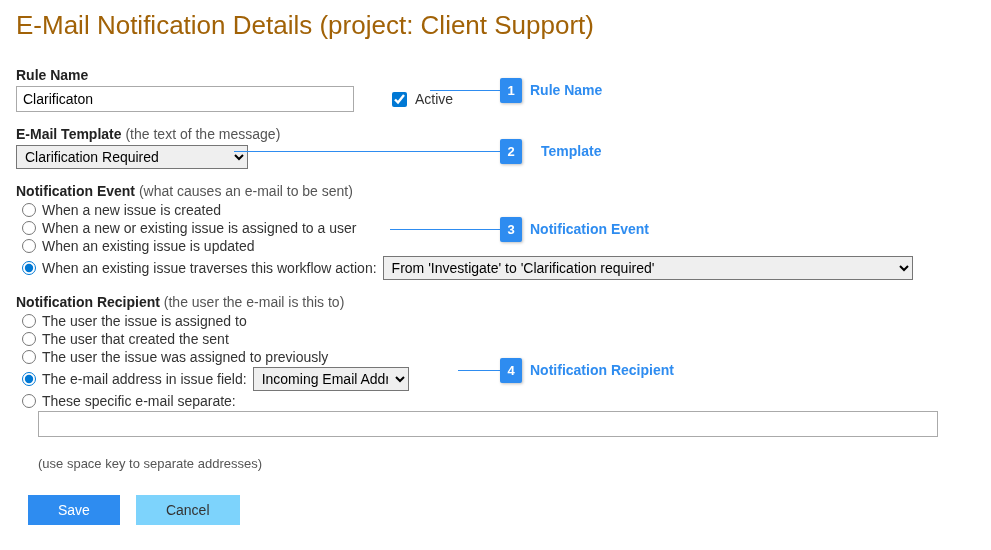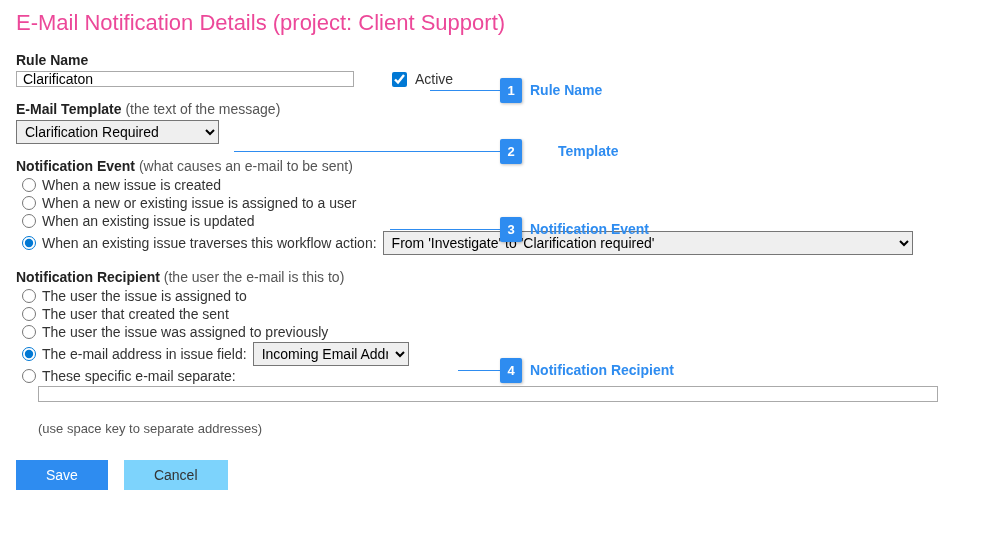--- a/index.html
+++ b/index.html
@@ -8,43 +8,43 @@
       font-size: 14px;
       color: #333;
       background: #fff;
       width: 991px;
       height: 550px;
       padding: 10px 16px;
       position: relative;
     }
     h1 {
       font-weight: 300;
-      font-size: 22px;
-      color: #ec4899;
-      margin-bottom: 16px;
+      font-size: 26px;
+      color: #a16207;
+      margin-bottom: 26px;
     }
     .section-label {
       font-weight: 600;
       font-size: 14px;
       color: #222;
       margin-top: 14px;
       margin-bottom: 3px;
     }
     .section-label .hint {
       font-weight: 400;
       color: #555;
     }
     .row { display: flex; align-items: center; gap: 8px; position: relative; }
     input[type="text"] {
       font-family: inherit;
       font-size: 14px;
       padding: 3px 6px;
       border: 1px solid #aaa;
       background: #fff;
-      height: 16px;
+      height: 26px;
     }
     select {
       font-family: inherit;
       font-size: 14px;
       padding: 2px 4px;
       border: 1px solid #767676;
       background: #efefef;
       height: 24px;
     }
     input[type="checkbox"] {
@@ -70,21 +70,21 @@
       margin-left: 22px;
       width: 900px;
       height: 28px;
     }
     .subhint {
       margin-left: 22px;
       font-size: 13px;
       color: #555;
       margin-top: 19px;
     }
-    .btn-row { margin-top: 24px; display: flex; gap: 16px; }
+    .btn-row { margin-top: 24px; display: flex; gap: 16px; margin-left: 12px; }
     .btn {
       font-family: inherit;
       font-size: 14px;
       border: none;
       padding: 7px 30px;
       cursor: pointer;
     }
     .btn-primary { background: #2e8cf0; color: #fff; }
     .btn-secondary { background: #7dd3fc; color: #333; }
 
@@ -130,21 +130,21 @@
   <input type="text" style="width: 338px;" value="Clarificaton">
   <input type="checkbox" checked="" style="margin-left: 30px;">
   <label>Active</label>
 </div>
 
 <div class="section-label">
   <span>E-Mail Template</span>
   <span class="hint">(the text of the message)</span>
 </div>
 <div class="row">
-  <select style="width:203px">
+  <select style="width:232px">
     <option>Clarification Required</option>
   </select>
 </div>
 
 <div class="section-label">
   <span>Notification Event</span>
   <span class="hint">(what causes an e-mail to be sent)</span>
 </div>
 <div class="radio-row">
   <input type="radio" name="evt" style="">
@@ -201,21 +201,21 @@
   <button class="btn btn-secondary">Cancel</button>
 </div>
 
 
 <div class="callout-line" style="left:430px; top:90px; width:70px"></div>
 <div class="callout-badge" style="left:500px; top:78px">1</div>
 <div class="callout-text" style="left:530px; top:82px">Rule Name</div>
 
 <div class="callout-line" style="left:234px; top:151px; width:266px"></div>
 <div class="callout-badge" style="left:500px; top:139px">2</div>
-<div class="callout-text" style="left:558px; top:143px">Template</div>
+<div class="callout-text" style="left:541px; top:143px">Template</div>
 
 <div class="callout-line" style="left:390px; top:229px; width:110px"></div>
 <div class="callout-badge" style="left:500px; top:217px">3</div>
 <div class="callout-text" style="left:530px; top:221px">Notification Event</div>
 
 <div class="callout-line" style="left:458px; top:370px; width:42px"></div>
 <div class="callout-badge" style="left:500px; top:358px">4</div>
 <div class="callout-text" style="left:530px; top:362px">Notification Recipient</div>
 
 

